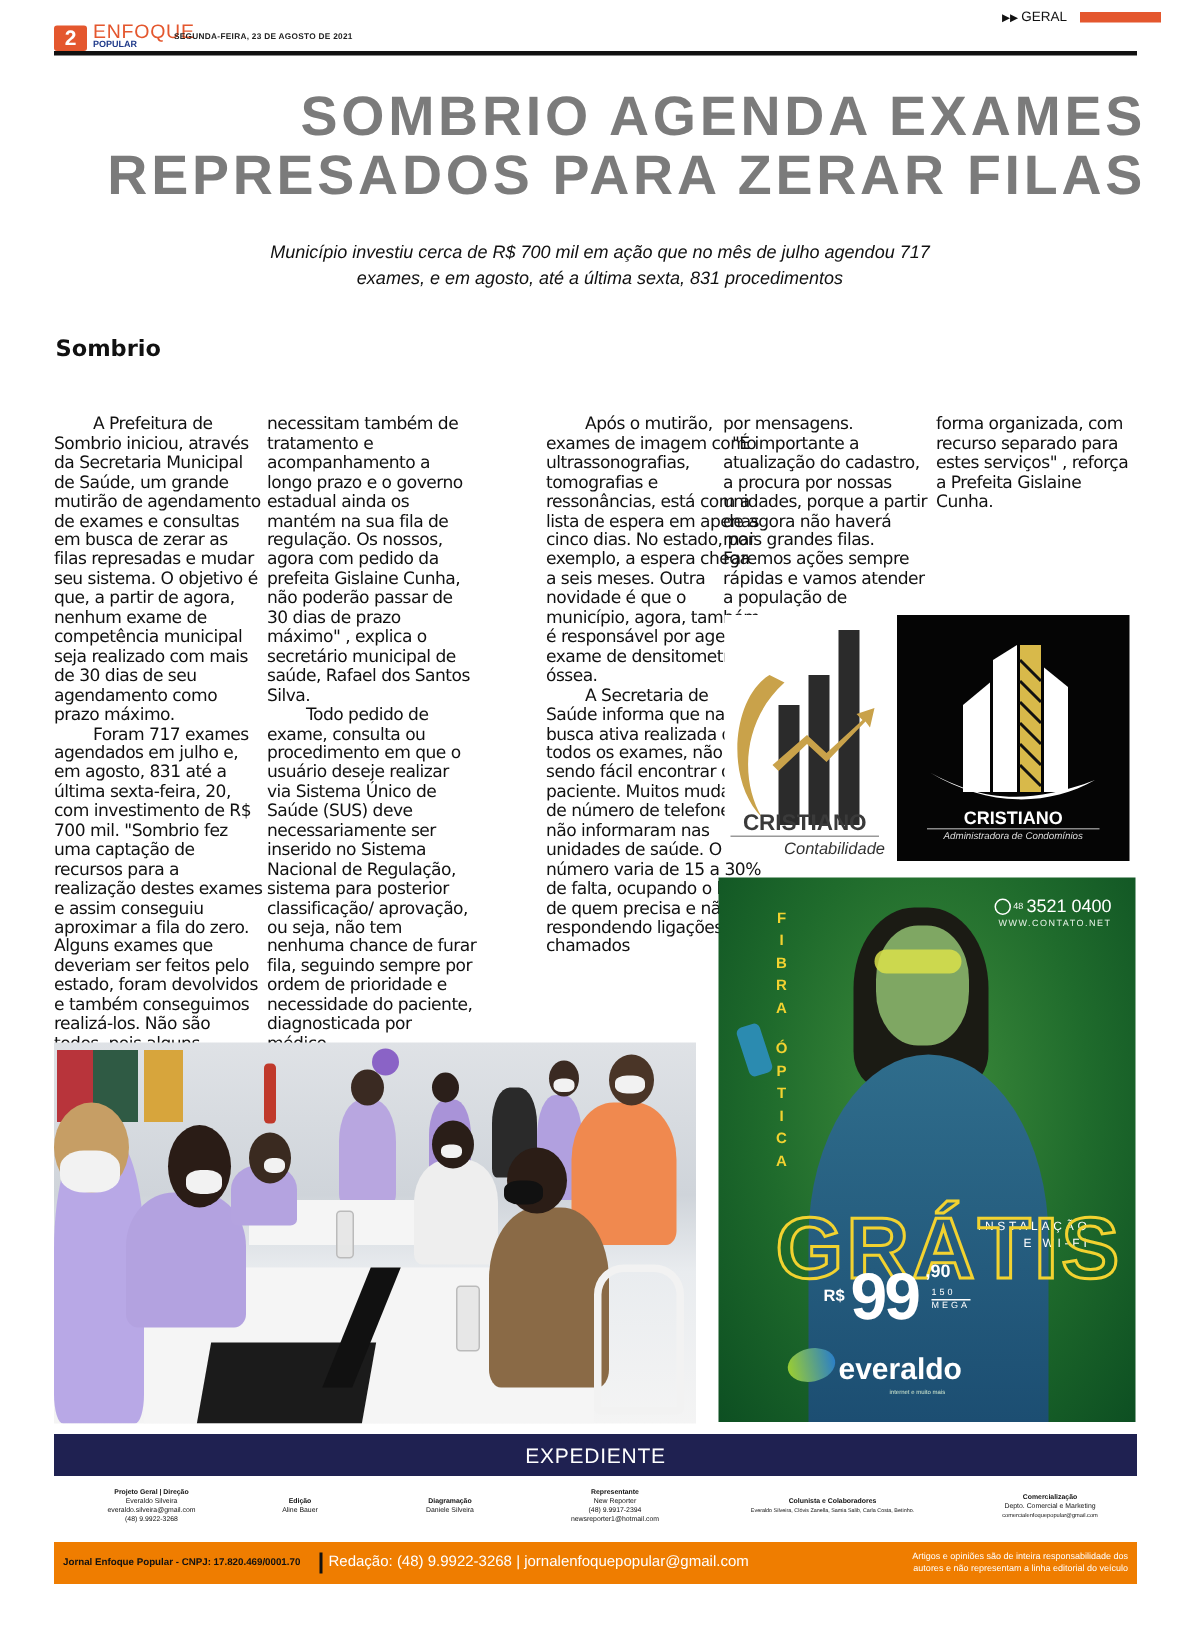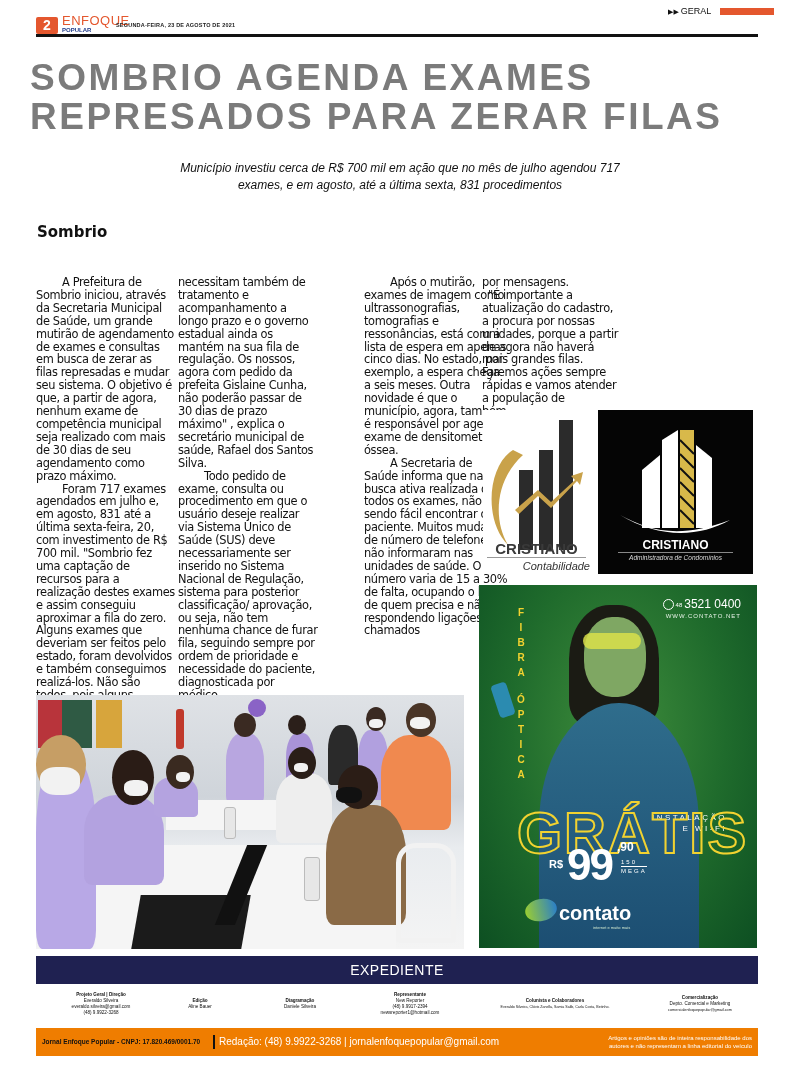--- a/index.html
+++ b/index.html
@@ -12,21 +12,21 @@
   .page-num { position: absolute; left: 0; top: 3px; width: 22px; height: 17px; background: #e4572e; color: #fff; font: bold 14px "Liberation Sans", sans-serif; text-align: center; line-height: 17px; border-radius: 2px; }
   .brand { position: absolute; left: 26px; top: 1px; }
   .brand-top { font: 13px "Liberation Sans", sans-serif; color: #e4572e; letter-spacing: 0.5px; line-height: 12px; }
   .brand-bot { font: bold 6px "Liberation Sans", sans-serif; color: #1f3a8a; line-height: 7px; }
   .hdr-date { position: absolute; left: 80px; top: 8px; font: bold 5.5px "Liberation Sans", sans-serif; color: #222; letter-spacing: 0.2px; }
   .section { position: absolute; left: 668px; top: 6px; font: 9px "Liberation Sans", sans-serif; color: #111; }
   .section .arr { font-size: 7px; margin-right: 2px; }
   .section-bar { position: absolute; left: 720px; top: 8px; width: 54px; height: 7px; background: #e4572e; }
 
   
-  .title { position: absolute; left: 30px; top: 58px; width: 734px; text-align: left; font: bold 37px "Liberation Sans", sans-serif; color: #7b7b7b; letter-spacing: 2.5px; line-height: 39px; }
+  .title { position: absolute; left: 30px; top: 58px; width: 734px; text-align: right; font: bold 37px "Liberation Sans", sans-serif; color: #7b7b7b; letter-spacing: 2.5px; line-height: 39px; }
   .subtitle { position: absolute; left: 170px; top: 160px; width: 460px; text-align: center; font: italic 12px "Liberation Sans", sans-serif; color: #111; line-height: 17px; }
   .city { position: absolute; left: 37px; top: 223px; font: bold 15px "DejaVu Sans", sans-serif; color: #111; }
 
   
   .col { position: absolute; top: 276px; font: 11.4px "DejaVu Sans", sans-serif; line-height: 12.9px; color: #111; letter-spacing: -0.35px; }
   .col p { text-indent: 26px; }
   .col p.noind { text-indent: 0; }
   .c1 { left: 36px; width: 140px; }
   .c2 { left: 178px; width: 140px; }
   .c3 { left: 330px; width: 145px; margin-left: 34px; }
@@ -103,20 +103,21 @@
 </div>
 <div class="col c3">
   <p>Após o mutirão, exames de imagem como ultrassonografias, tomografias e ressonâncias, está com a lista de espera em apenas cinco dias. No estado, por exemplo, a espera chega a seis meses. Outra novidade é que o município, agora, também é responsável por agendar exame de densitometria óssea.</p>
   <p>A Secretaria de Saúde informa que na busca ativa realizada de todos os exames, não está sendo fácil encontrar os paciente. Muitos mudaram de número de telefone e não informaram nas unidades de saúde. O número varia de 15 a 30% de falta, ocupando o lugar de quem precisa e não respondendo ligações e chamados</p>
 </div>
 <div class="col c4">
   <p class="noind">por mensagens.</p>
   <p class="noind" style="text-indent:6px">"É importante a atualização do cadastro, a procura por nossas unidades, porque a partir de agora não haverá mais grandes filas. Faremos ações sempre rápidas e vamos atender a população de</p>
 </div>
 <div class="col c5">
+  <p class="noind">forma organizada, com recurso separado para estes serviços" , reforça a Prefeita Gislaine Cunha.</p>
 </div>
 
 <div class="photo">
   <div class="wall-art" style="left:2px;background:#b8343b;"></div>
   <div class="wall-art" style="left:26px;width:30px;background:#2f5a44;"></div>
   <div class="wall-art" style="left:60px;width:26px;background:#d7a53c;"></div>
   <div style="position:absolute;left:140px;top:14px;width:8px;height:40px;background:#c0392b;border-radius:3px;"></div>
   <div style="position:absolute;left:212px;top:4px;width:18px;height:18px;background:#8a63c6;border-radius:50%;"></div>
 
   <div class="person" style="left:190px;top:38px;width:38px;height:70px;background:#b8a6e0;"></div>
@@ -232,21 +233,21 @@
   <div class="price">
     <span class="rs">R$</span>
     <span class="big">99</span>
     <span class="cents">,90</span>
     <div class="mb">
       <div style="border-bottom:1px solid #fff;">150</div>
       <div>MEGA</div>
     </div>
   </div>
   <div style="position:absolute;left:46px;top:314px;width:32px;height:22px;background:linear-gradient(90deg,#9acd32,#2b7fc7);border-radius:50%;transform:rotate(-12deg);"></div>
-  <div class="contato">contato</div>
+  <div class="contato">everaldo</div>
   <div class="contato-tag">internet e muito mais</div>
 </div>
 
 <div class="exp-bar">EXPEDIENTE</div>
 <div class="exp-col" style="left:46px;width:110px;">
   <div style="font-weight:bold">Projeto Geral | Direção</div>
   <div>Everaldo Silveira</div>
   <div>everaldo.silveira@gmail.com</div>
   <div>(48) 9.9922-3268</div>
 </div>

